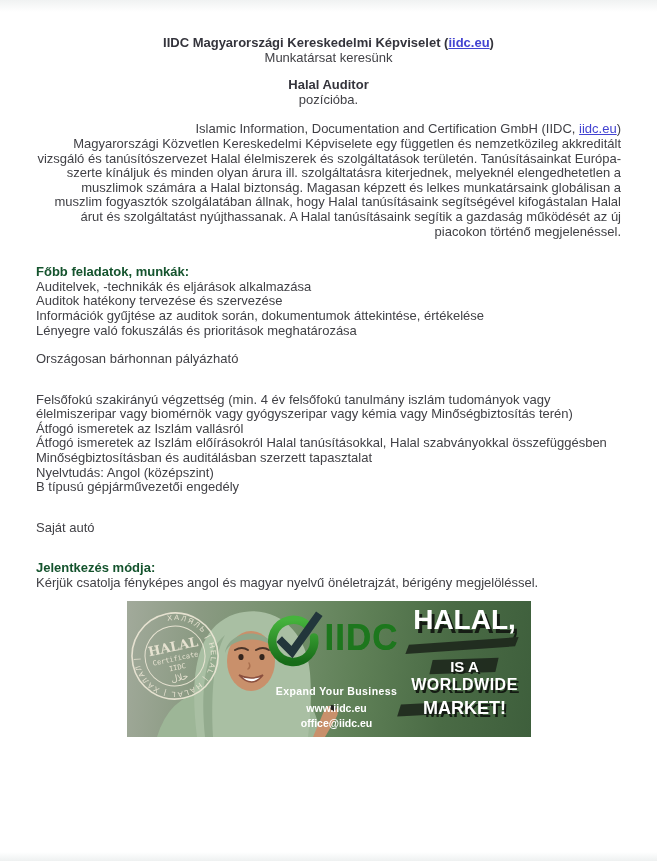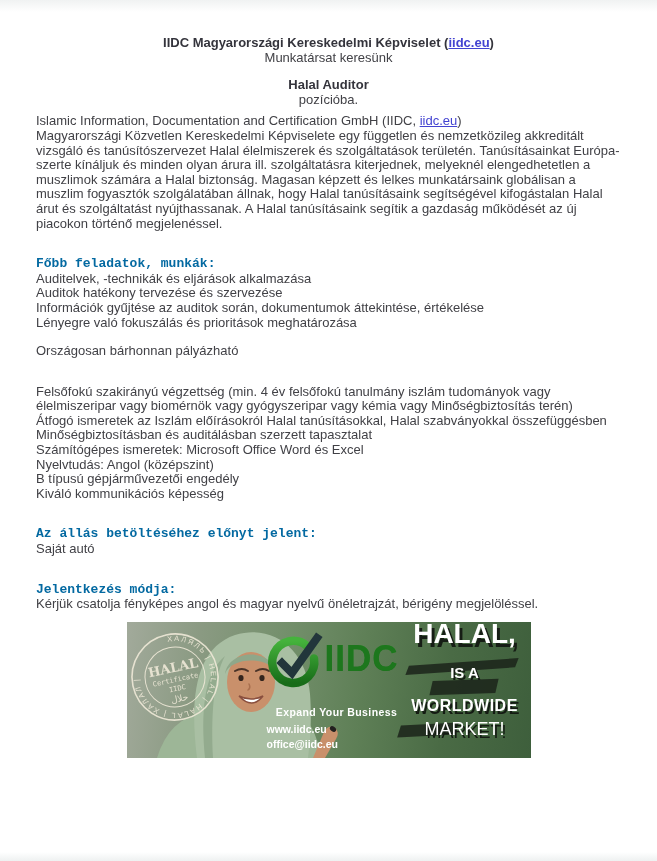--- a/index.html
+++ b/index.html
@@ -10,51 +10,51 @@
   }
   .fade-top{position:absolute;left:0;top:0;width:657px;height:12px;
     background:linear-gradient(#f0f2f2,#ffffff);}
   .fade-bottom{position:absolute;left:0;bottom:0;width:657px;height:9px;
     background:linear-gradient(#ffffff,#eef1f1);}
   .page{padding:36px 36px 15px 36px;border-radius:15px;}
   .center{text-align:center;}
   b,.bold{font-weight:bold;color:#34343c;}
   a{color:#4343d1;text-decoration:underline;cursor:pointer;}
   .gap{height:13px;}
-  .intro{margin-top:7px;}
+  .intro{margin-top:15px;text-align:right;}
   .section{margin-top:26px;}
-  .section .heading{font-weight:bold;color:#0369a1;font-family:Liberation Mono, monospace;}
+  .section .heading{font-weight:bold;color:#14532d;}
   .note{margin-top:14px;}
 
   
   .banner{
     position:relative;width:404px;height:136px;margin:10px auto 0;
     background:linear-gradient(97deg,#a2aa9b 0%,#8a9a82 18%,#74906c 38%,#5e7f56 58%,#4a6b45 78%,#3e5f3c 100%);
     overflow:hidden;
   }
   .banner-svg{position:absolute;left:0;top:0;overflow:visible;}
   .logo{position:absolute;left:138px;top:8px;display:flex;align-items:center;}
   .logo-letters{
     font-weight:bold;font-size:35px;letter-spacing:1px;line-height:1;
     background:linear-gradient(180deg,#2f9430,#156515);
     -webkit-background-clip:text;background-clip:text;color:#1d771d;
     margin-left:2px;transform:scaleY(1.04);
   }
   .tagline{position:absolute;left:140px;top:67px;width:140px;text-align:center;
     color:#ffffff;font-weight:bold;font-size:10.5px;letter-spacing:.4px;margin-top:16px;}
-  .contact{position:absolute;left:140px;top:100px;width:140px;
+  .contact{position:absolute;left:140px;top:100px;width:140px;text-align:center;
     color:#ffffff;font-weight:bold;font-size:10.5px;line-height:15px;}
   .headline{position:absolute;left:276px;top:0;width:124px;text-align:center;color:#fff;}
-  .hl1{position:absolute;left:0;top:5px;width:124px;font-weight:bold;font-size:28px;
+  .hl1{position:absolute;left:0;top:12px;width:124px;font-weight:bold;font-size:28px;
     letter-spacing:0;text-shadow:3px 4px 0 #161d15;}
-  .hl2{position:absolute;left:0;top:44px;width:124px;font-weight:bold;font-size:15px;
+  .hl2{position:absolute;left:0;top:59px;width:124px;font-weight:bold;font-size:15px;
     text-shadow:2px 2px 0 #141b13;}
   .hl3{position:absolute;left:0;top:77px;width:124px;font-weight:bold;font-size:16px;
     letter-spacing:.5px;text-shadow:2px 3px 0 #141b13;}
-  .hl4{position:absolute;left:0;top:100px;width:124px;font-weight:normal;font-size:18px;
+  .hl4{position:absolute;left:0;top:100px;width:124px;font-weight:bold;font-size:18px;
     text-shadow:2px 3px 0 #141b13;}
   .smudge{position:absolute;background:#1b231a;opacity:.85;}
   .sm1{left:4px;top:40px;width:110px;height:9px;transform:rotate(-4deg) skewX(-25deg);}
   .sm2{left:28px;top:58px;width:66px;height:14px;transform:rotate(-2deg) skewX(-15deg);}
   .sm3{left:-4px;top:102px;width:58px;height:12px;transform:rotate(-3deg) skewX(-20deg);}
 </style>
 </head>
 <body>
 
 <div class="fade-top"></div>
@@ -73,30 +73,28 @@
     <div class="heading">Főbb feladatok, munkák:</div>
     <div>Auditelvek, -technikák és eljárások alkalmazása</div>
     <div>Auditok hatékony tervezése és szervezése</div>
     <div>Információk gyűjtése az auditok során, dokumentumok áttekintése, értékelése</div>
     <div>Lényegre való fokuszálás és prioritások meghatározása</div>
     <div class="note">Országosan bárhonnan pályázható</div>
   </div>
 
   <div class="section">
     <div>Felsőfokú szakirányú végzettség (min. 4 év felsőfokú tanulmány iszlám tudományok vagy élelmiszeripar vagy biomérnök vagy gyógyszeripar vagy kémia vagy Minőségbiztosítás terén)</div>
+    <div>Átfogó ismeretek az Iszlám vallásról</div>
     <div>Átfogó ismeretek az Iszlám előírásokról Halal tanúsításokkal, Halal szabványokkal összefüggésben</div>
     <div>Minőségbiztosításban és auditálásban szerzett tapasztalat</div>
-    <div>Számítógépes ismeretek: Microsoft Office Word és Excel</div>
     <div>Nyelvtudás: Angol (középszint)</div>
     <div>B típusú gépjárművezetői engedély</div>
-    <div>Kiváló kommunikációs képesség</div>
   </div>
 
   <div class="section">
-    <div class="heading">Az állás betöltéséhez előnyt jelent:</div>
     <div>Saját autó</div>
   </div>
 
   <div class="section">
     <div class="heading">Jelentkezés módja:</div>
     <div>Kérjük csatolja fényképes angol és magyar nyelvű önéletrajzát, bérigény megjelöléssel.</div>
   </div>
 
   <div class="banner">
 

